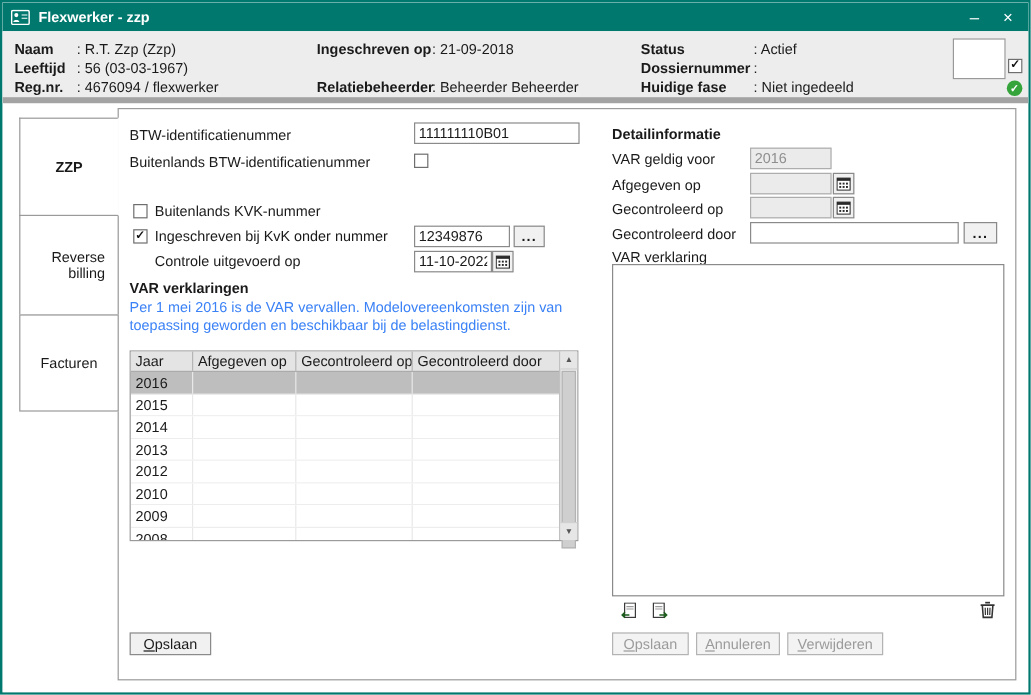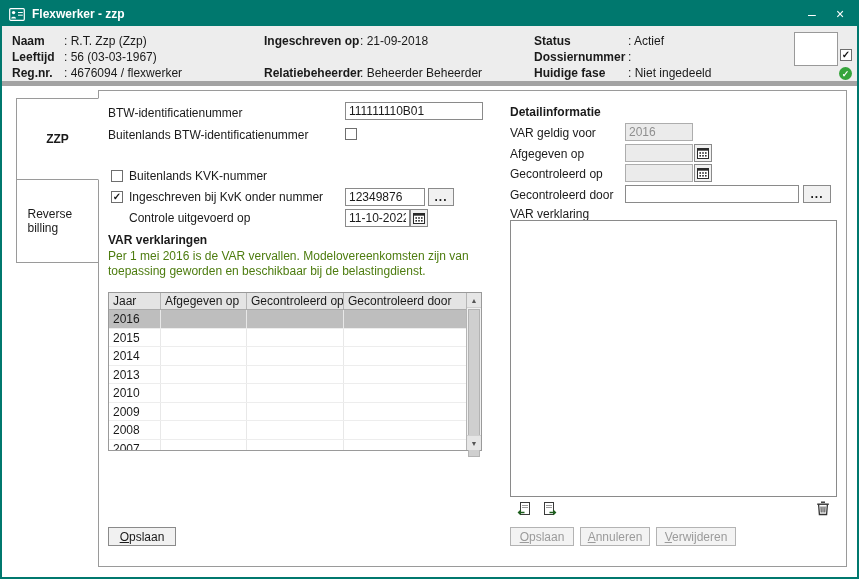--- a/index.html
+++ b/index.html
@@ -17,40 +17,40 @@
 
   
   .header { position:absolute; left:0; top:24px; right:0; height:60px; background:#EDEDED; border-bottom:5px solid #a3a3a3; }
   .hrow { position:absolute; white-space:nowrap; font-size:12px; }
   .hlabel { font-weight:bold; display:inline-block; }
   .photo { position:absolute; left:792px; top:6px; width:44px; height:34px; background:#fff; border:1px solid #999; }
   .hdr-check { position:absolute; left:838px; top:23px; }
   .status-ok { position:absolute; left:837px; top:41px; width:13px; height:13px; border-radius:50%; background:#35A43B; color:#fff; font-size:9px; font-weight:bold; display:flex; align-items:center; justify-content:center; }
 
   
-  .tab { position:absolute; left:14px; width:83px; background:#fff; border:1px solid #9a9a9a; display:flex; align-items:center; justify-content:center; text-align:left; cursor:default; z-index:2; }
+  .tab { position:absolute; left:14px; width:83px; background:#fff; border:1px solid #9a9a9a; display:flex; align-items:center; justify-content:center; text-align:right; cursor:default; z-index:2; }
   .tab.active { border-right-color:#fff; font-weight:bold; z-index:6; }
 
   
   .panel { position:absolute; left:96px; top:88px; width:749px; height:477px; border:1px solid #9a9a9a; background:#fff; z-index:1; }
 
   .lbl { position:absolute; white-space:nowrap; z-index:3; }
   .sect { font-weight:bold; }
   .field { position:absolute; border:1px solid #8a8a8a; background:#fff; font:12px "Liberation Sans",sans-serif; padding:0 3px; height:18px; z-index:3; color:#1a1a1a; }
   .field.disabled { background:#EBEBEB; color:#8f8f8f; border-color:#adadad; }
   .checkbox { position:absolute; width:12px; height:12px; background:#fff; border:1px solid #6e6e6e; display:flex; align-items:center; justify-content:center; font-size:10px; line-height:10px; font-weight:bold; color:#111; z-index:3; cursor:default; }
   .btn { position:absolute; background:#F1F1F1; border:1px solid #8a8a8a; display:flex; align-items:center; justify-content:center; font-size:12px; cursor:default; z-index:3; }
   .btn.disabled { color:#9b9b9b; border-color:#b3b3b3; background:#F3F3F3; }
   .btn-label { display:block; }
   .btn-label::first-letter { text-decoration:underline; }
   .mini { font-weight:bold; letter-spacing:1px; }
   .cal-btn { position:absolute; width:18px; height:18px; border:1px solid #8a8a8a; background:#F1F1F1; display:flex; align-items:center; justify-content:center; z-index:3; cursor:default; }
   .icon-btn { position:absolute; display:flex; align-items:center; justify-content:center; z-index:3; cursor:default; }
 
-  .notice { position:absolute; left:106px; top:247px; width:386px; line-height:15px; color:#4d7c0f; z-index:3; }
+  .notice { position:absolute; left:106px; top:247px; width:386px; line-height:15px; color:#3b82f6; z-index:3; }
 
   
   .table { position:absolute; left:106px; top:290px; width:374px; height:159px; border:1px solid #9a9a9a; background:#fff; z-index:3; }
   .thead { display:flex; height:17px; background:#E4E4E4; border-bottom:1px solid #ababab; width:calc(100% - 15px); }
   .th { border-right:1px solid #b5b5b5; padding-left:4px; line-height:16px; white-space:nowrap; overflow:hidden; }
   .tbody { position:absolute; left:0; top:17px; bottom:0; width:calc(100% - 15px); overflow:hidden; }
   .trow { display:flex; height:18.5px; border-bottom:1px solid #ededed; background:#fff; }
   .trow.selected { background:#BEBEBE; }
   .td { border-right:1px solid #e8e8e8; padding-left:4px; line-height:18px; white-space:nowrap; overflow:hidden; }
   .c1 { width:52px; } .c2 { width:86px; } .c3 { width:97px; } .c4 { flex:1; border-right:none; }
@@ -101,20 +101,23 @@
     <span class="status-ok">
         <span>✓</span>
       </span>
   </div>
 
   <div class="tab active" style="top:96px;height:82px">
       <span>ZZP</span>
     </div>
   <div class="tab" style="top:177px;height:84px">
       <span style="width:60px">Reverse billing</span>
+    </div>
+  <div class="tab" style="top:260px;height:81px">
+      <span>Facturen</span>
     </div>
 
   <div class="panel"></div>
 
   <span class="lbl" style="left:106px;top:104px">BTW-identificatienummer</span>
   <input class="field" style="left: 343px; top: 100px; width: 138px;" value="111111110B01">
 
   <span class="lbl" style="left:106px;top:126px">Buitenlands BTW-identificatienummer</span>
   <span class="checkbox" style="left:343px;top:126px"></span>
 
@@ -177,20 +180,26 @@
           <div class="td c3"></div>
           <div class="td c4"></div>
         </div>
       <div class="trow">
           <div class="td c1">2013</div>
           <div class="td c2"></div>
           <div class="td c3"></div>
           <div class="td c4"></div>
         </div>
       <div class="trow">
+          <div class="td c1">2012</div>
+          <div class="td c2"></div>
+          <div class="td c3"></div>
+          <div class="td c4"></div>
+        </div>
+      <div class="trow">
           <div class="td c1">2010</div>
           <div class="td c2"></div>
           <div class="td c3"></div>
           <div class="td c4"></div>
         </div>
       <div class="trow">
           <div class="td c1">2009</div>
           <div class="td c2"></div>
           <div class="td c3"></div>
           <div class="td c4"></div>

